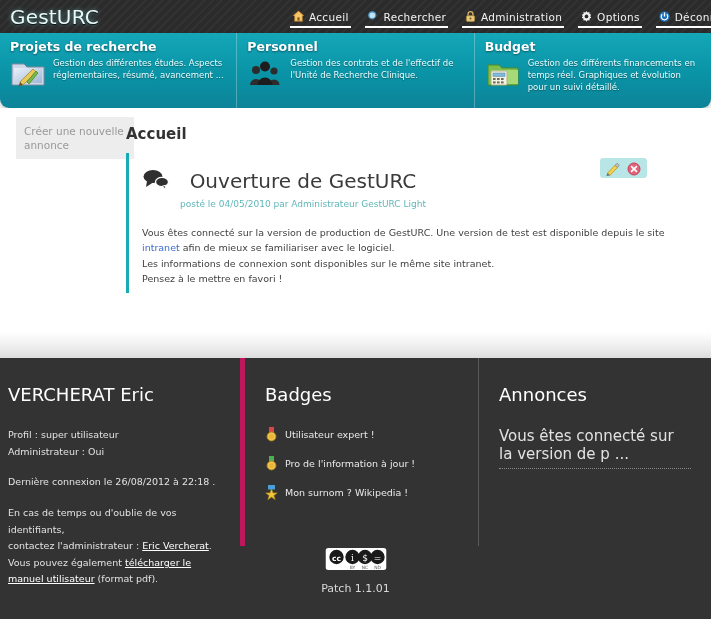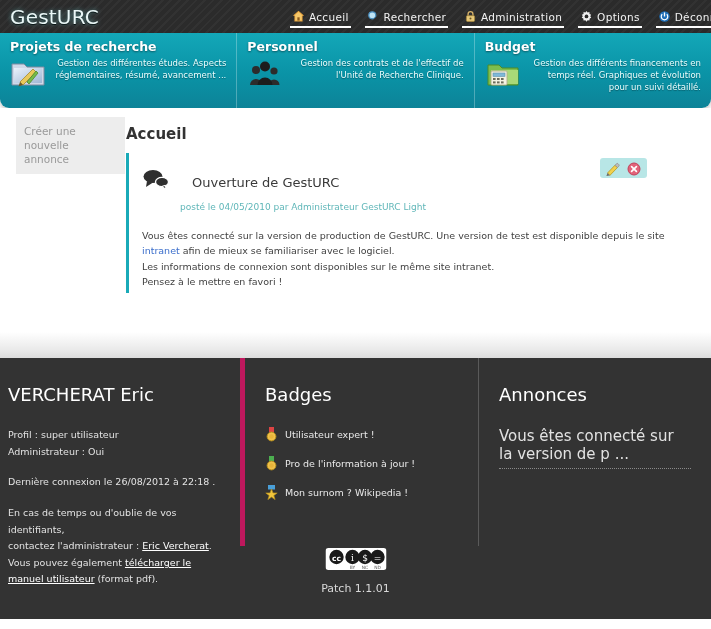--- a/index.html
+++ b/index.html
@@ -84,33 +84,32 @@
     text-shadow: 0 1px 2px rgba(0,0,0,0.45);
   }
   .brow { display: flex; gap: 7px; align-items: flex-start; }
   .bicon { width: 36px; height: 32px; flex: none; margin-top: 1px; }
   .bcol p {
     margin: 1px 0 0 0;
     color: #eaffff;
     font-size: 8.5px;
     line-height: 1.42;
     text-shadow: 0 1px 1px rgba(0,0,0,0.35);
-    text-align: right;
   }
 
   
   .main {
     position: relative;
     height: 250px;
     background: #ffffff;
   }
   .createbtn {
     position: absolute;
     left: 16px; top: 9px;
-    width: 109px;
+    width: 118px;
     padding: 7px 8px;
     background: #ededed;
     color: #9a9a9a;
     font-size: 10.5px;
     line-height: 1.35;
     cursor: pointer;
   }
   .pagetitle {
     position: absolute;
     left: 126px; top: 17px;
@@ -123,23 +122,24 @@
     left: 126px; top: 45px;
     right: 22px;
     border-left: 3px solid #19aab8;
     padding: 10px 0 0 13px;
     min-height: 140px;
   }
   .ann-head { display: flex; align-items: flex-start; gap: 10px; }
   .chat-icon { width: 28px; height: 22px; flex: none; margin-top: 5px; }
   .ann-title {
     color: #3a3a3a;
-    font-size: 13px;
-    margin: 12px;
+    font-size: 20px;
+    margin: 6px;
     font-weight: normal;
+    text-align: center;
   }
   .ann-meta {
     color: #5fb6b8;
     font-size: 9px;
     margin-top: 2px;
   }
   .ann-actions {
     position: absolute;
     right: 42px; top: 5px;
     background: #b8e6e6;

